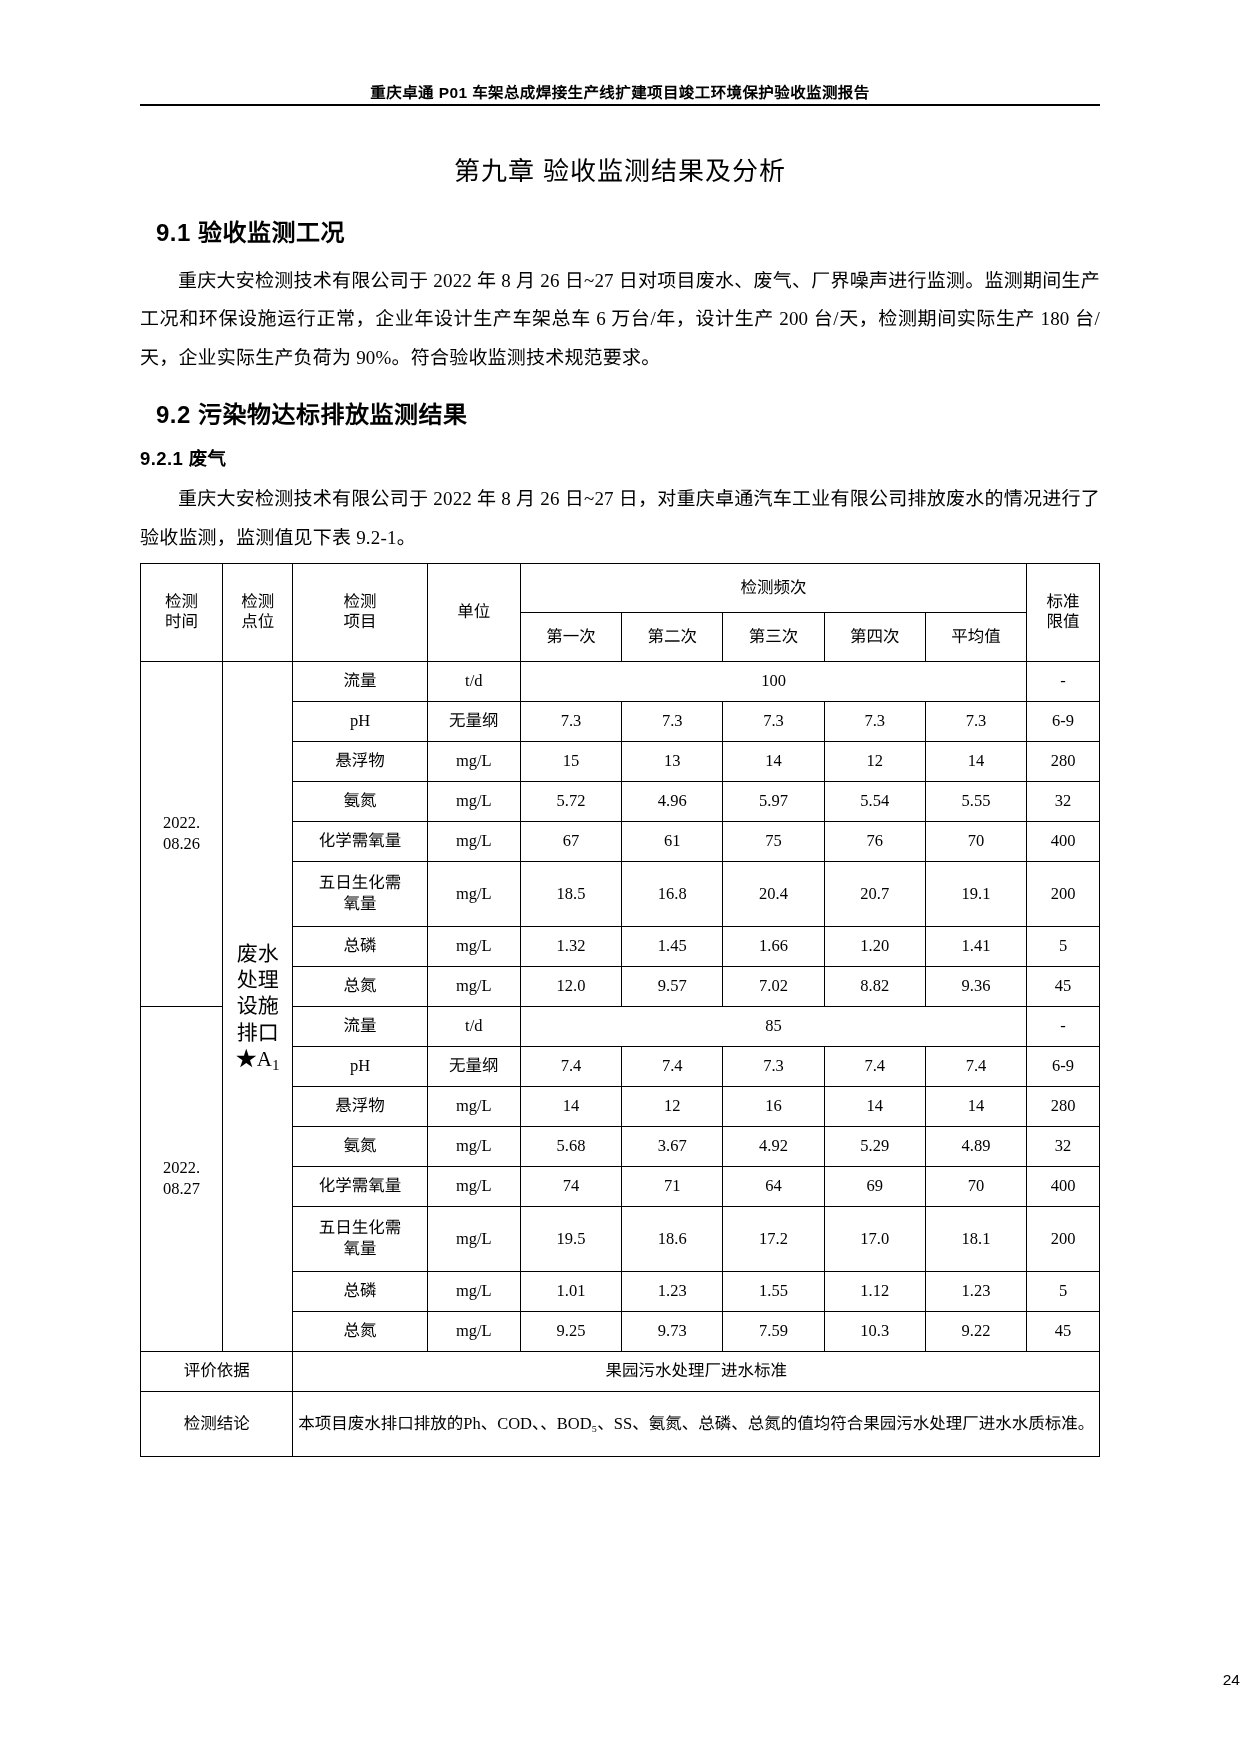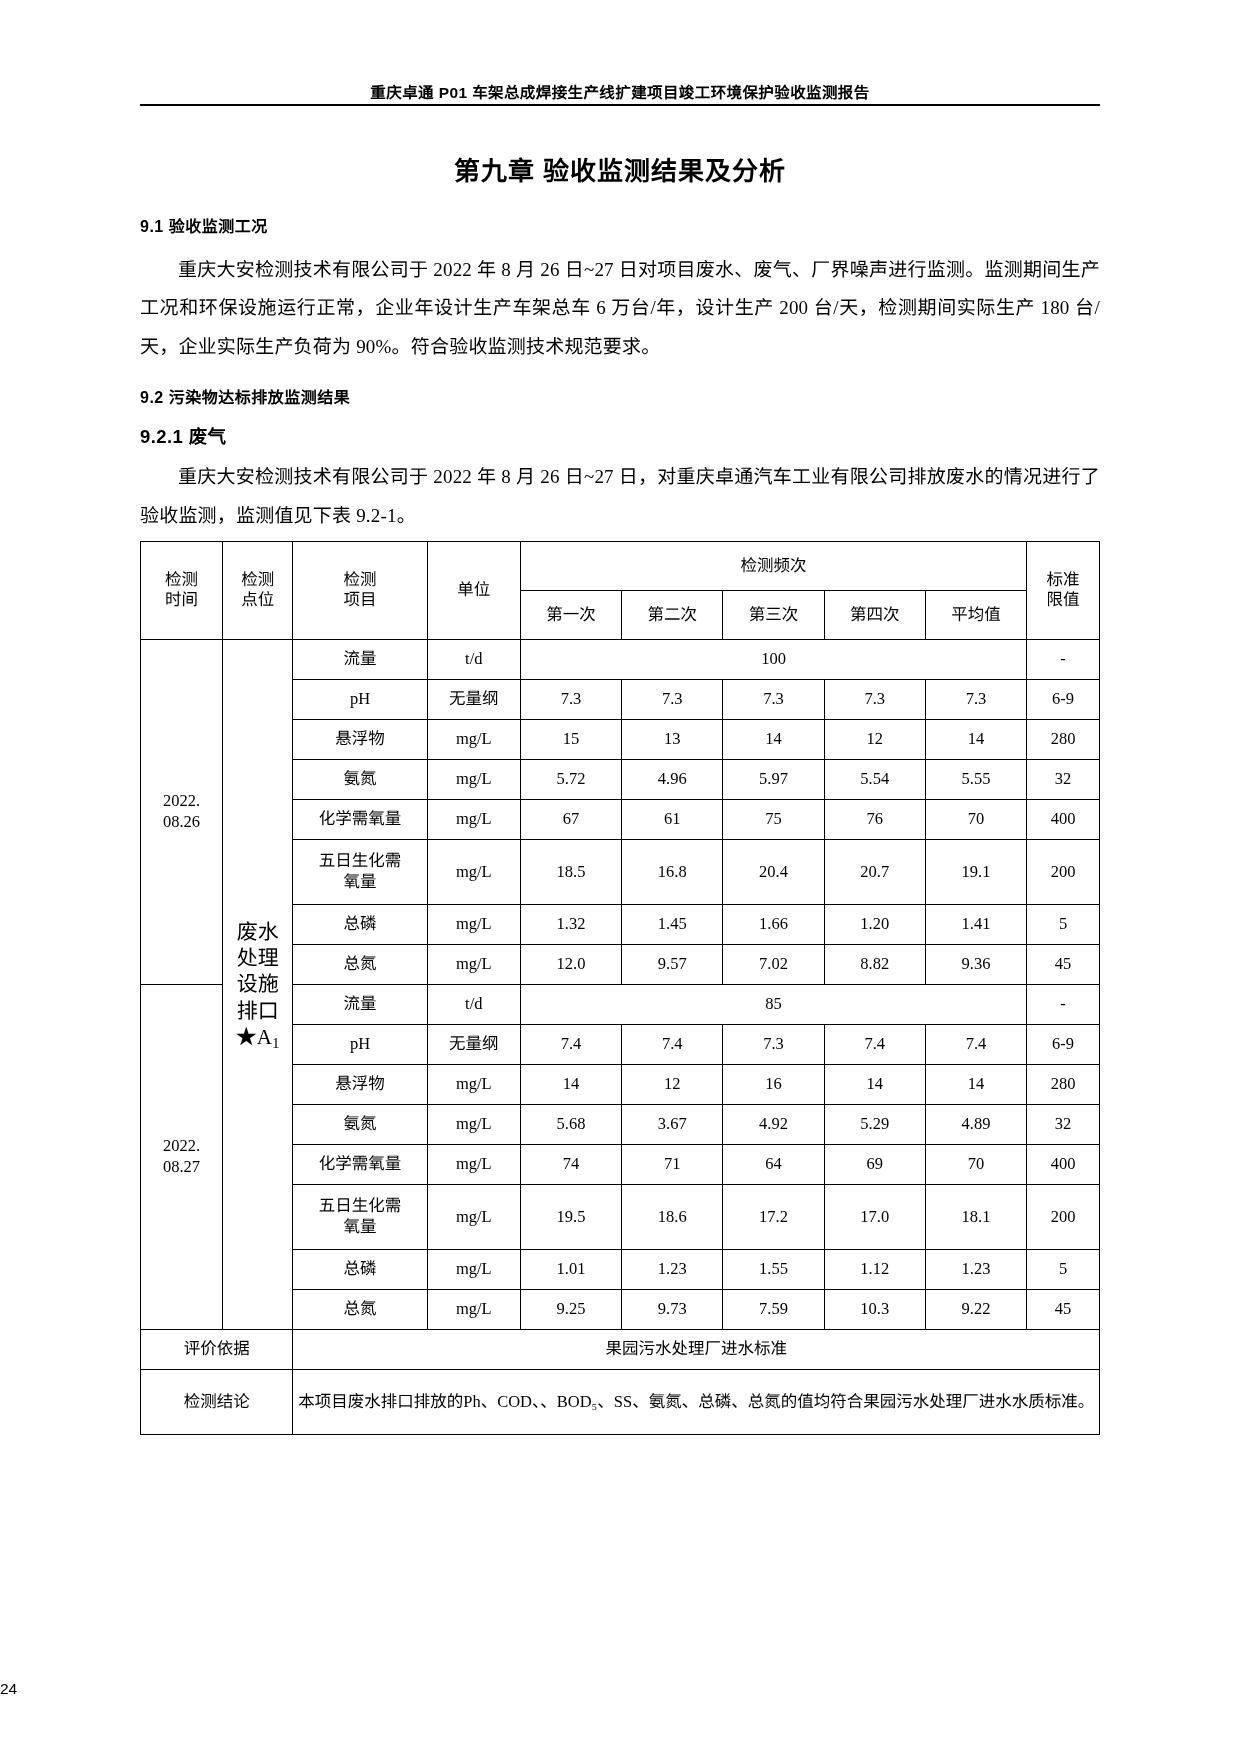--- a/index.html
+++ b/index.html
@@ -36,30 +36,30 @@
   }
   .header-rule {
     border-bottom: 2.2px solid #000;
     margin-bottom: 4px;
   }
 
   
   .chapter-title {
     text-align: center;
     font-size: 26px;
-    font-weight: bold;
+    font-weight: normal;
     font-family: "Liberation Sans", "DejaVu Sans", sans-serif;
     margin: 44px 0 26px 0;
     letter-spacing: 1px;
   }
   .h2 {
-    font-size: 16px;
+    font-size: 24px;
     font-weight: bold;
     font-family: "Liberation Sans", "DejaVu Sans", sans-serif;
-    margin: 18px 0 14px 0;
+    margin: 18px 0 14px 16px;
     letter-spacing: 0.5px;
   }
   .h3 {
     font-size: 18.5px;
     font-weight: bold;
     font-family: "Liberation Sans", "DejaVu Sans", sans-serif;
     margin: 14px 0 10px 0;
     letter-spacing: 0.4px;
   }
 
@@ -124,24 +124,24 @@
     line-height: 1.65;
     font-size: 16.5px;
   }
   .basis-cell { font-size: 16.5px; }
 
   sub { font-size: 0.72em; vertical-align: baseline; position: relative; top: 0.28em; }
 
   
   .page-number {
     position: absolute;
-    bottom: 56px;
+    bottom: 65px;
     left: 0;
     width: 1240px;
-    text-align: left;
+    text-align: right;
     font-size: 15.5px;
     font-family: "Liberation Sans", "DejaVu Sans", sans-serif;
   }
 </style>
 </head>
 <body>
 
 <div class="page">
 
   <div class="running-header">重庆卓通 P01 车架总成焊接生产线扩建项目竣工环境保护验收监测报告</div>

